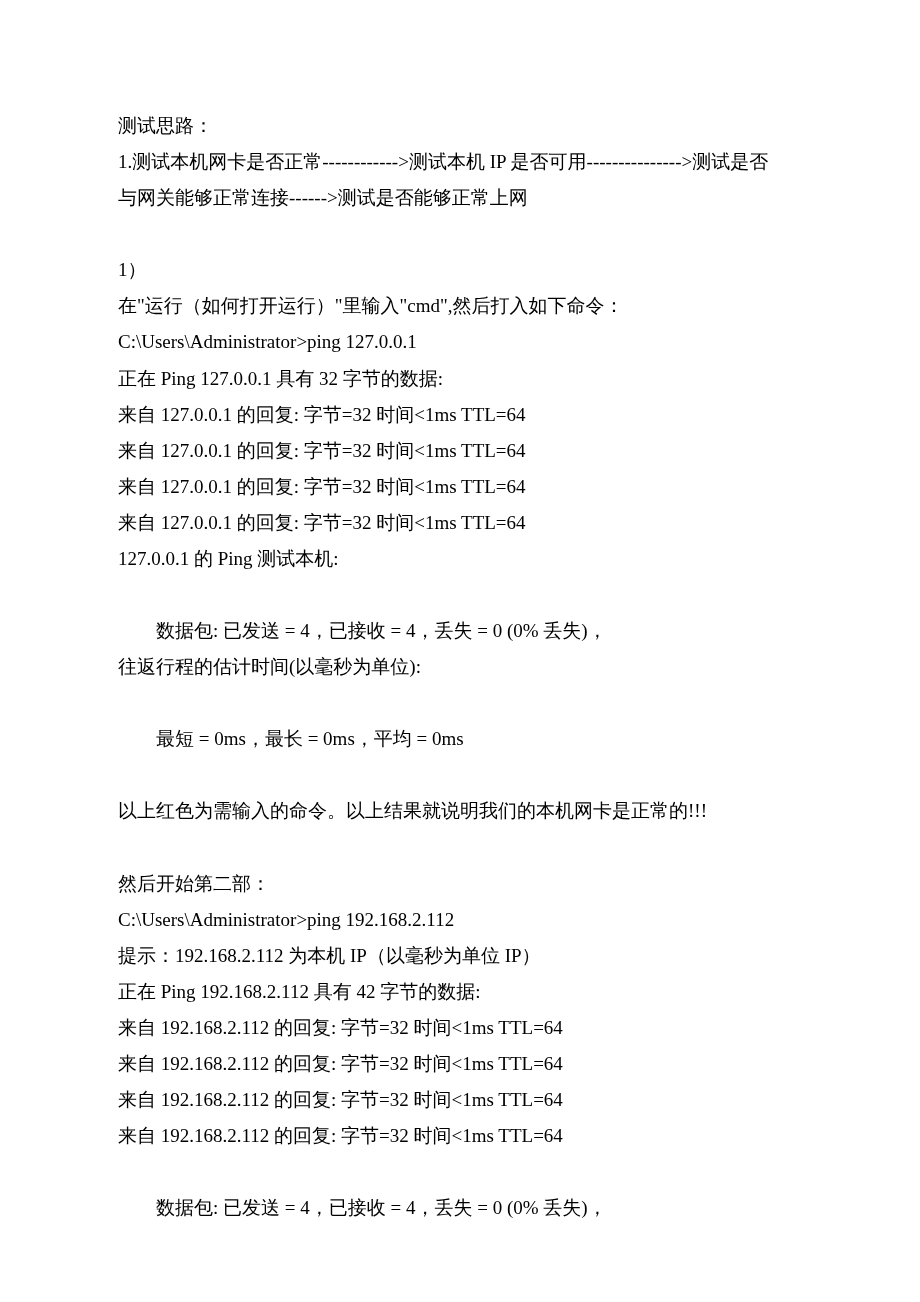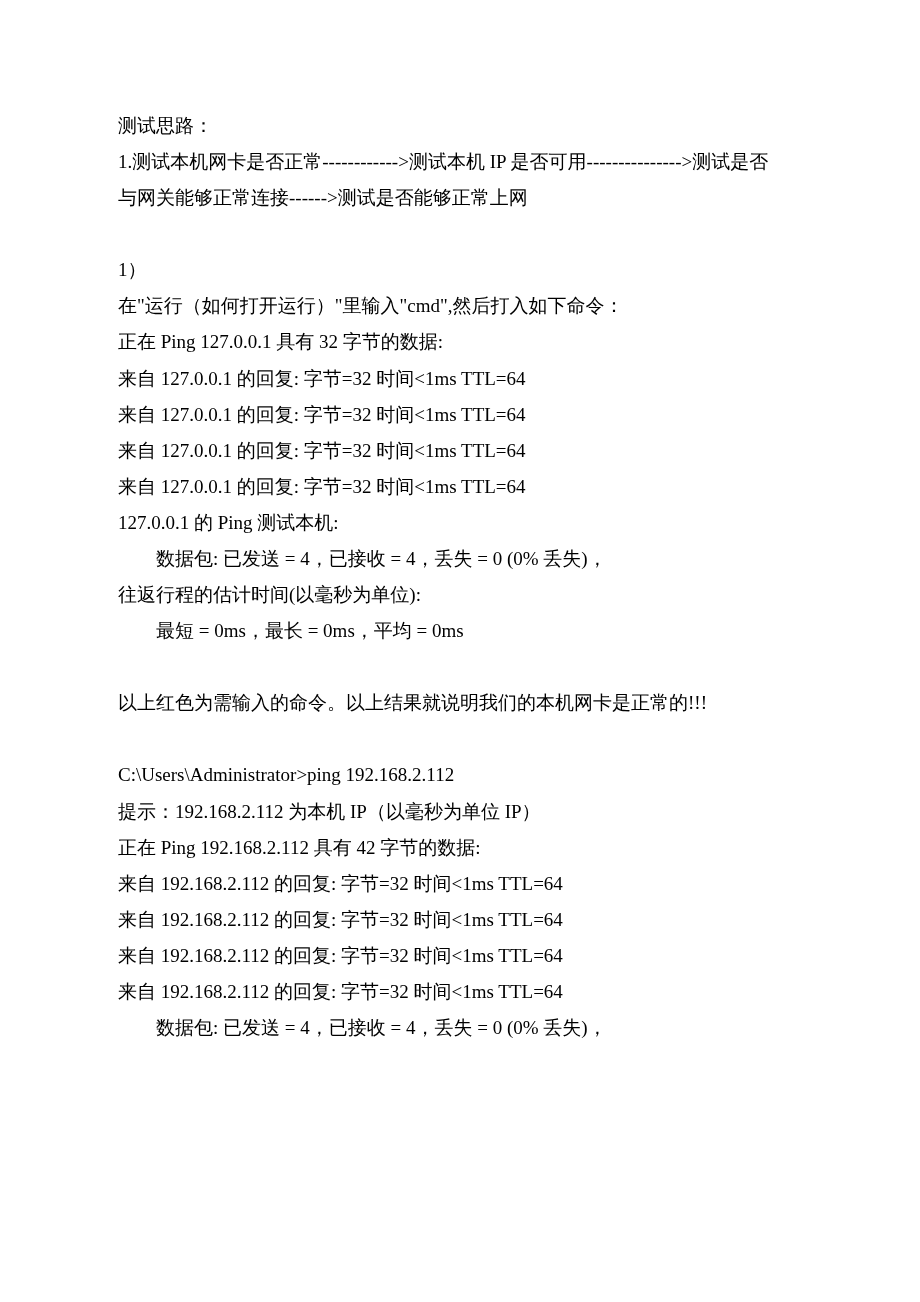--- a/index.html
+++ b/index.html
@@ -16,46 +16,49 @@
     box-sizing: border-box;
     padding: 108px 118px 60px 118px;
   }
   .para {
     margin: 0;
     white-space: pre-wrap;
     word-break: break-all;
   }
   .indent {
     text-indent: 2em;
+    margin-top: 36px;
   }
   .spacer {
     height: 36px;
   }
 </style>
 </head>
 <body>
 
 <div class="page">
   <p class="para">测试思路：</p>
   <p class="para">1.测试本机网卡是否正常------------&gt;测试本机 IP 是否可用---------------&gt;测试是否与网关能够正常连接------&gt;测试是否能够正常上网</p>
   <div class="spacer"></div>
   <p class="para">1）</p>
   <p class="para">在"运行（如何打开运行）"里输入"cmd",然后打入如下命令：</p>
+  <p class="para">C:\Users\Administrator&gt;ping 127.0.0.1</p>
   <p class="para">正在 Ping 127.0.0.1 具有 32 字节的数据:</p>
   <p class="para">来自 127.0.0.1 的回复: 字节=32 时间&lt;1ms TTL=64</p>
   <p class="para">来自 127.0.0.1 的回复: 字节=32 时间&lt;1ms TTL=64</p>
   <p class="para">来自 127.0.0.1 的回复: 字节=32 时间&lt;1ms TTL=64</p>
   <p class="para">来自 127.0.0.1 的回复: 字节=32 时间&lt;1ms TTL=64</p>
   <p class="para">127.0.0.1 的 Ping 测试本机:</p>
   <p class="para indent">数据包: 已发送 = 4，已接收 = 4，丢失 = 0 (0% 丢失)，</p>
   <p class="para">往返行程的估计时间(以毫秒为单位):</p>
   <p class="para indent">最短 = 0ms，最长 = 0ms，平均 = 0ms</p>
   <div class="spacer"></div>
   <p class="para">以上红色为需输入的命令。以上结果就说明我们的本机网卡是正常的!!!</p>
   <div class="spacer"></div>
+  <p class="para">然后开始第二部：</p>
   <p class="para">C:\Users\Administrator&gt;ping 192.168.2.112</p>
   <p class="para">提示：192.168.2.112 为本机 IP（以毫秒为单位 IP）</p>
   <p class="para">正在 Ping 192.168.2.112 具有 42 字节的数据:</p>
   <p class="para">来自 192.168.2.112 的回复: 字节=32 时间&lt;1ms TTL=64</p>
   <p class="para">来自 192.168.2.112 的回复: 字节=32 时间&lt;1ms TTL=64</p>
   <p class="para">来自 192.168.2.112 的回复: 字节=32 时间&lt;1ms TTL=64</p>
   <p class="para">来自 192.168.2.112 的回复: 字节=32 时间&lt;1ms TTL=64</p>
   <p class="para indent">数据包: 已发送 = 4，已接收 = 4，丢失 = 0 (0% 丢失)，</p>
 </div>
 

